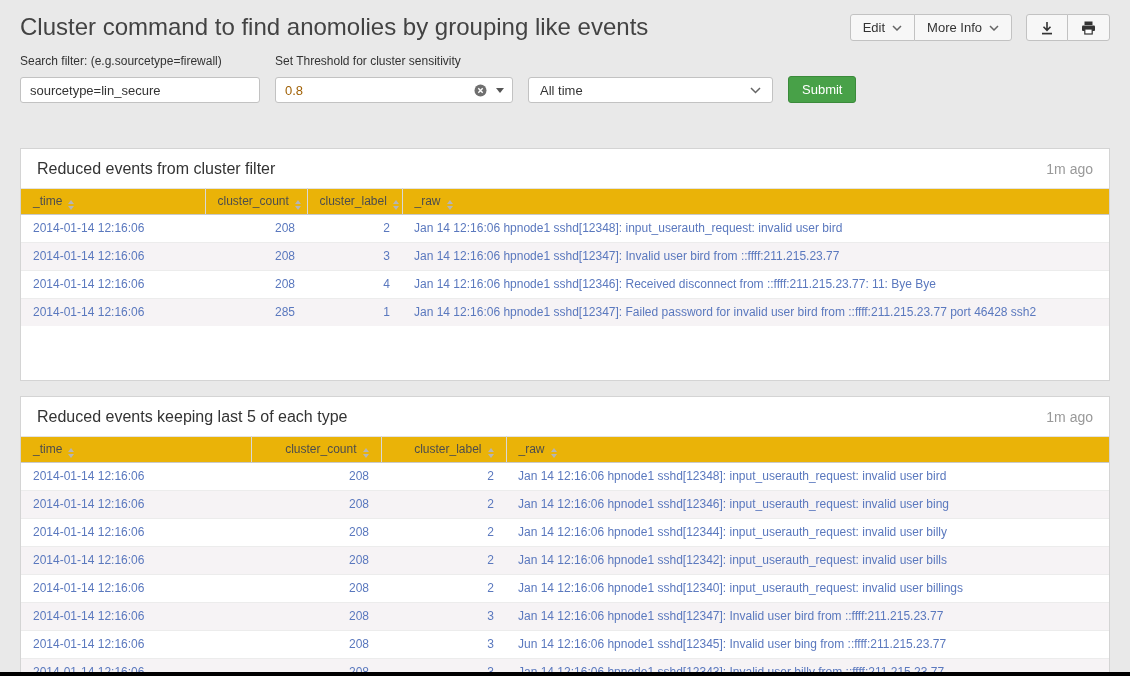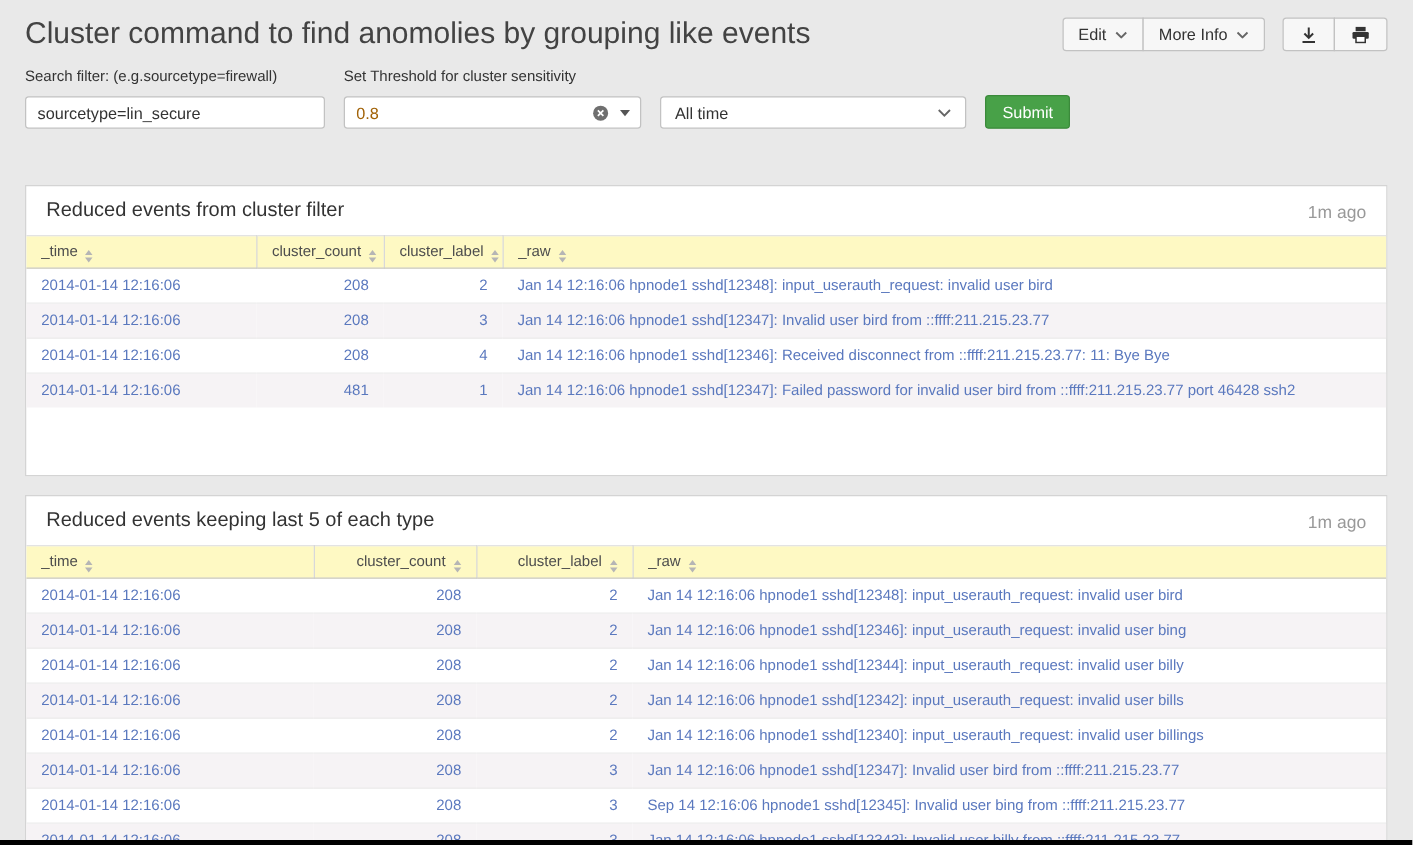--- a/index.html
+++ b/index.html
@@ -38,21 +38,21 @@
 
   
   .panel { background:#fff; border:1px solid #d4d4d4; margin-bottom:15px; overflow:hidden; }
   .panel-0 { height:233px; }
   .panel-1 { height:300px; }
   .panel-head { display:flex; justify-content:space-between; align-items:center; padding:11px 16px 10px; }
   .panel-head h2 { font-size:16px; font-weight:normal; color:#333; }
   .age { font-size:14px; color:#999; }
 
   table { width:100%; border-collapse:collapse; table-layout:fixed; font-size:12px; }
-  thead th { background:#fef9c3; border-top:1px solid #e3e3e3; border-bottom:1px solid #c9c9c9;
+  thead th { background:#eab308; border-top:1px solid #e3e3e3; border-bottom:1px solid #c9c9c9;
          border-right:1px solid #d8d8d8; padding:0 12px; font-weight:normal; color:#4d4d4d;
          height:26px; cursor:pointer; white-space:nowrap; }
   thead th:last-child { border-right:none; }
   tbody td { padding:4px 12px; color:#5a78be; line-height:19px; border-top:1px solid #ececec;
          word-wrap:break-word; cursor:pointer; }
   tbody tr:first-child td { border-top:none; }
   tbody tr:nth-child(even) { background:#f6f3f5; }
   .al { text-align:left; } .ar { text-align:right; }
   .sort { display:inline-flex; flex-direction:column; gap:2px; margin-left:6px; vertical-align:1px; }
   .sort i { display:block; width:0; height:0; border-left:3.5px solid transparent; border-right:3.5px solid transparent; }
@@ -174,21 +174,21 @@
             <td class="al">Jan 14 12:16:06 hpnode1 sshd[12347]: Invalid user bird from ::ffff:211.215.23.77</td>
           </tr>
           <tr>
             <td class="al">2014-01-14 12:16:06</td>
             <td class="ar">208</td>
             <td class="ar">4</td>
             <td class="al">Jan 14 12:16:06 hpnode1 sshd[12346]: Received disconnect from ::ffff:211.215.23.77: 11: Bye Bye</td>
           </tr>
           <tr>
             <td class="al">2014-01-14 12:16:06</td>
-            <td class="ar">481</td>
+            <td class="ar">285</td>
             <td class="ar">1</td>
             <td class="al">Jan 14 12:16:06 hpnode1 sshd[12347]: Failed password for invalid user bird from ::ffff:211.215.23.77 port 46428 ssh2</td>
           </tr>
         </tbody>
       </table>
   </section>
 
   <section class="panel panel-1">
     <div class="panel-head">
       <h2>Reduced events keeping last 5 of each type</h2>
@@ -255,21 +255,21 @@
           <tr>
             <td class="al">2014-01-14 12:16:06</td>
             <td class="ar">208</td>
             <td class="ar">3</td>
             <td class="al">Jan 14 12:16:06 hpnode1 sshd[12347]: Invalid user bird from ::ffff:211.215.23.77</td>
           </tr>
           <tr>
             <td class="al">2014-01-14 12:16:06</td>
             <td class="ar">208</td>
             <td class="ar">3</td>
-            <td class="al">Sep 14 12:16:06 hpnode1 sshd[12345]: Invalid user bing from ::ffff:211.215.23.77</td>
+            <td class="al">Jun 14 12:16:06 hpnode1 sshd[12345]: Invalid user bing from ::ffff:211.215.23.77</td>
           </tr>
           <tr>
             <td class="al">2014-01-14 12:16:06</td>
             <td class="ar">208</td>
             <td class="ar">3</td>
             <td class="al">Jan 14 12:16:06 hpnode1 sshd[12343]: Invalid user billy from ::ffff:211.215.23.77</td>
           </tr>
         </tbody>
       </table>
   </section>

